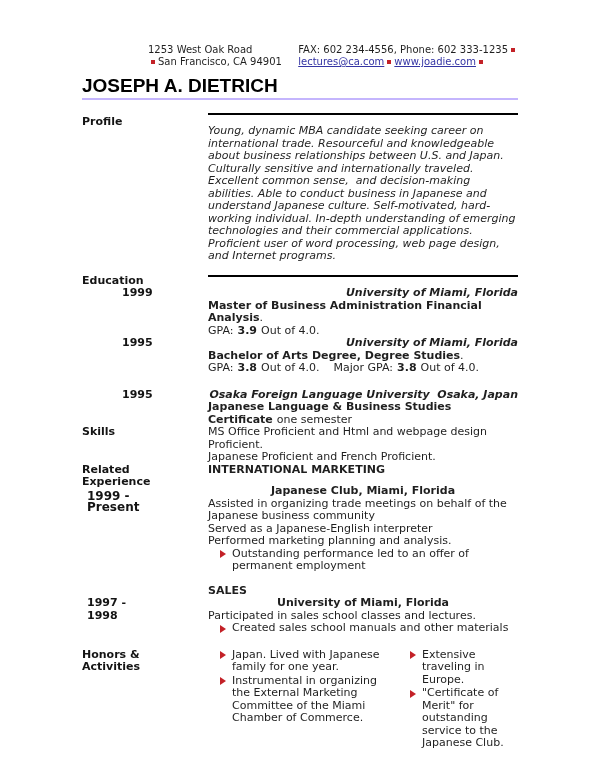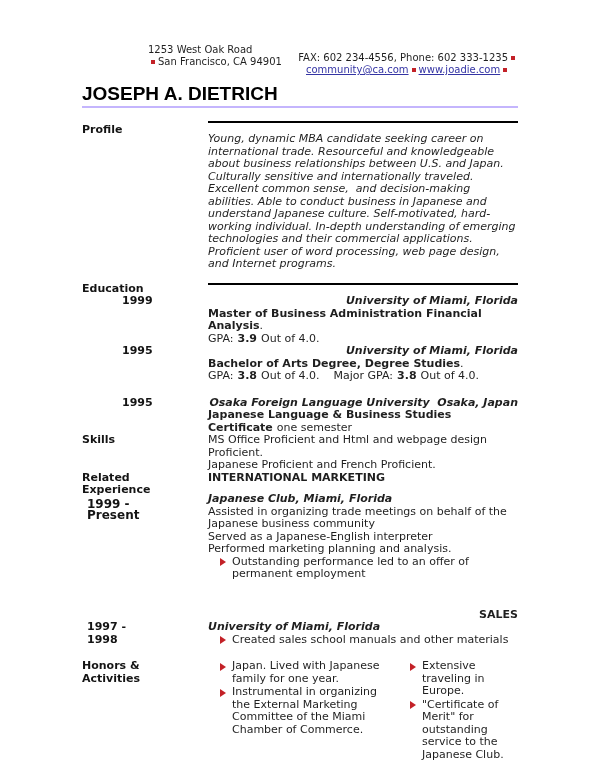--- a/index.html
+++ b/index.html
@@ -5,21 +5,21 @@
   html,body { margin:0; padding:0; background:#888; }
   .page {
     width:600px; height:776px; margin:0 auto; background:#ffffff;
     box-sizing:border-box; padding:44px 82px 0 82px; overflow:hidden;
     font-family:"DejaVu Sans","Liberation Sans",sans-serif;
     font-size:11px; line-height:12.5px; color:#1f1f1f;
   }
   
   .header-top { display:flex; justify-content:space-between; font-size:10px; line-height:12px; }
   .addr { margin-left:66px; }
-  .contact { text-align:center;margin-top:8px; }
+  .contact { text-align:left; }
   .redsq { display:inline-block; width:4px; height:4px; background:#c32127; margin:0 3px 1px 3px; vertical-align:middle; }
   a.link { color:#3434a4; text-decoration:underline; cursor:pointer; }
   .name {
     margin-top:7px; font-family:"Liberation Sans","DejaVu Sans",sans-serif;
     font-size:19px; font-weight:bold; line-height:21px; color:#000;
     border-bottom:2px solid #c4b5fd; padding-bottom:2px;
   }
   
   .row { display:flex;gap:48px; }
   .lbl { width:78px; flex-shrink:0; font-weight:bold; color:#141414; }
@@ -35,23 +35,23 @@
   .year { padding-left:40px; font-weight:bold; }
   .uni { text-align:right; font-weight:bold; font-style:italic; }
   .degree b, .bold { font-weight:bold; }
   .seg { margin-left:4px; }
   .seg-wide { margin-left:14px; }
   .edu-gap { margin-top:14px; }
   
   .dates { font-size:12px; font-weight:bold; padding-left:5px; line-height:11px; margin-top:2px; }
   .dates-lg { font-weight:bold; padding-left:5px; }
   .jobtitle { font-weight:bold; }
-  .loc-line { text-align:left; font-weight:bold; font-style:italic; }
+  .loc-line { text-align:center; font-weight:bold; }
   .mt9 { margin-top:9px; }
-  .mt12 { margin-top:28px;text-align:right; }
+  .mt12 { margin-top:12px; }
   .mt14 { margin-top:14px; }
   
   .bullet { display:flex; padding-left:12px; }
   .arrow {
     flex-shrink:0; width:0; height:0; margin:2.5px 6px 0 0;
     border-top:4px solid transparent; border-bottom:4px solid transparent;
     border-left:6px solid #c32127;
   }
   .btext { flex:1; min-width:0; }
   
@@ -65,21 +65,21 @@
 
 <div class="page">
 
   <div class="header-top">
     <div class="addr">
       <div>1253 West Oak Road</div>
       <div><span class="redsq"></span><span>San Francisco, CA 94901</span></div>
     </div>
     <div class="contact">
       <div><span>FAX: 602 234-4556, Phone: 602 333-1235</span><span class="redsq"></span></div>
-      <div><a class="link">community@ca.com</a><span class="redsq"></span><a class="link">www.joadie.com</a><span class="redsq"></span></div>
+      <div><a class="link">lectures@ca.com</a><span class="redsq"></span><a class="link">www.joadie.com</a><span class="redsq"></span></div>
     </div>
   </div>
 
   <div class="name">JOSEPH A. DIETRICH</div>
 
   <div class="row profile-row">
     <div class="lbl">Profile</div>
     <div class="cnt rule">Young, dynamic MBA candidate seeking career on international trade. Resourceful and knowledgeable about business relationships between U.S. and Japan. Culturally sensitive and internationally traveled. Excellent common sense,&nbsp; and decision-making abilities. Able to conduct business in Japanese and understand Japanese culture. Self-motivated, hard-working individual. In-depth understanding of emerging technologies and their commercial applications. Proficient user of word processing, web page design, and Internet programs.</div>
   </div>
 
@@ -147,20 +147,21 @@
       <div class="jobtitle mt12">SALES</div>
     </div>
   </div>
 
   <div class="row">
     <div class="lbl">
         <div class="dates-lg">1997 - 1998</div>
       </div>
     <div class="cnt">
       <div class="loc-line">University of Miami, Florida</div>
+      <div>Participated in sales school classes and lectures.</div>
       <div class="bullet">
           <span class="arrow"></span>
           <span class="btext">Created sales school manuals and other materials</span>
         </div>
     </div>
   </div>
 
   <div class="row mt14">
     <div class="lbl">Honors &amp; Activities</div>
     <div class="cnt hon-cols">

